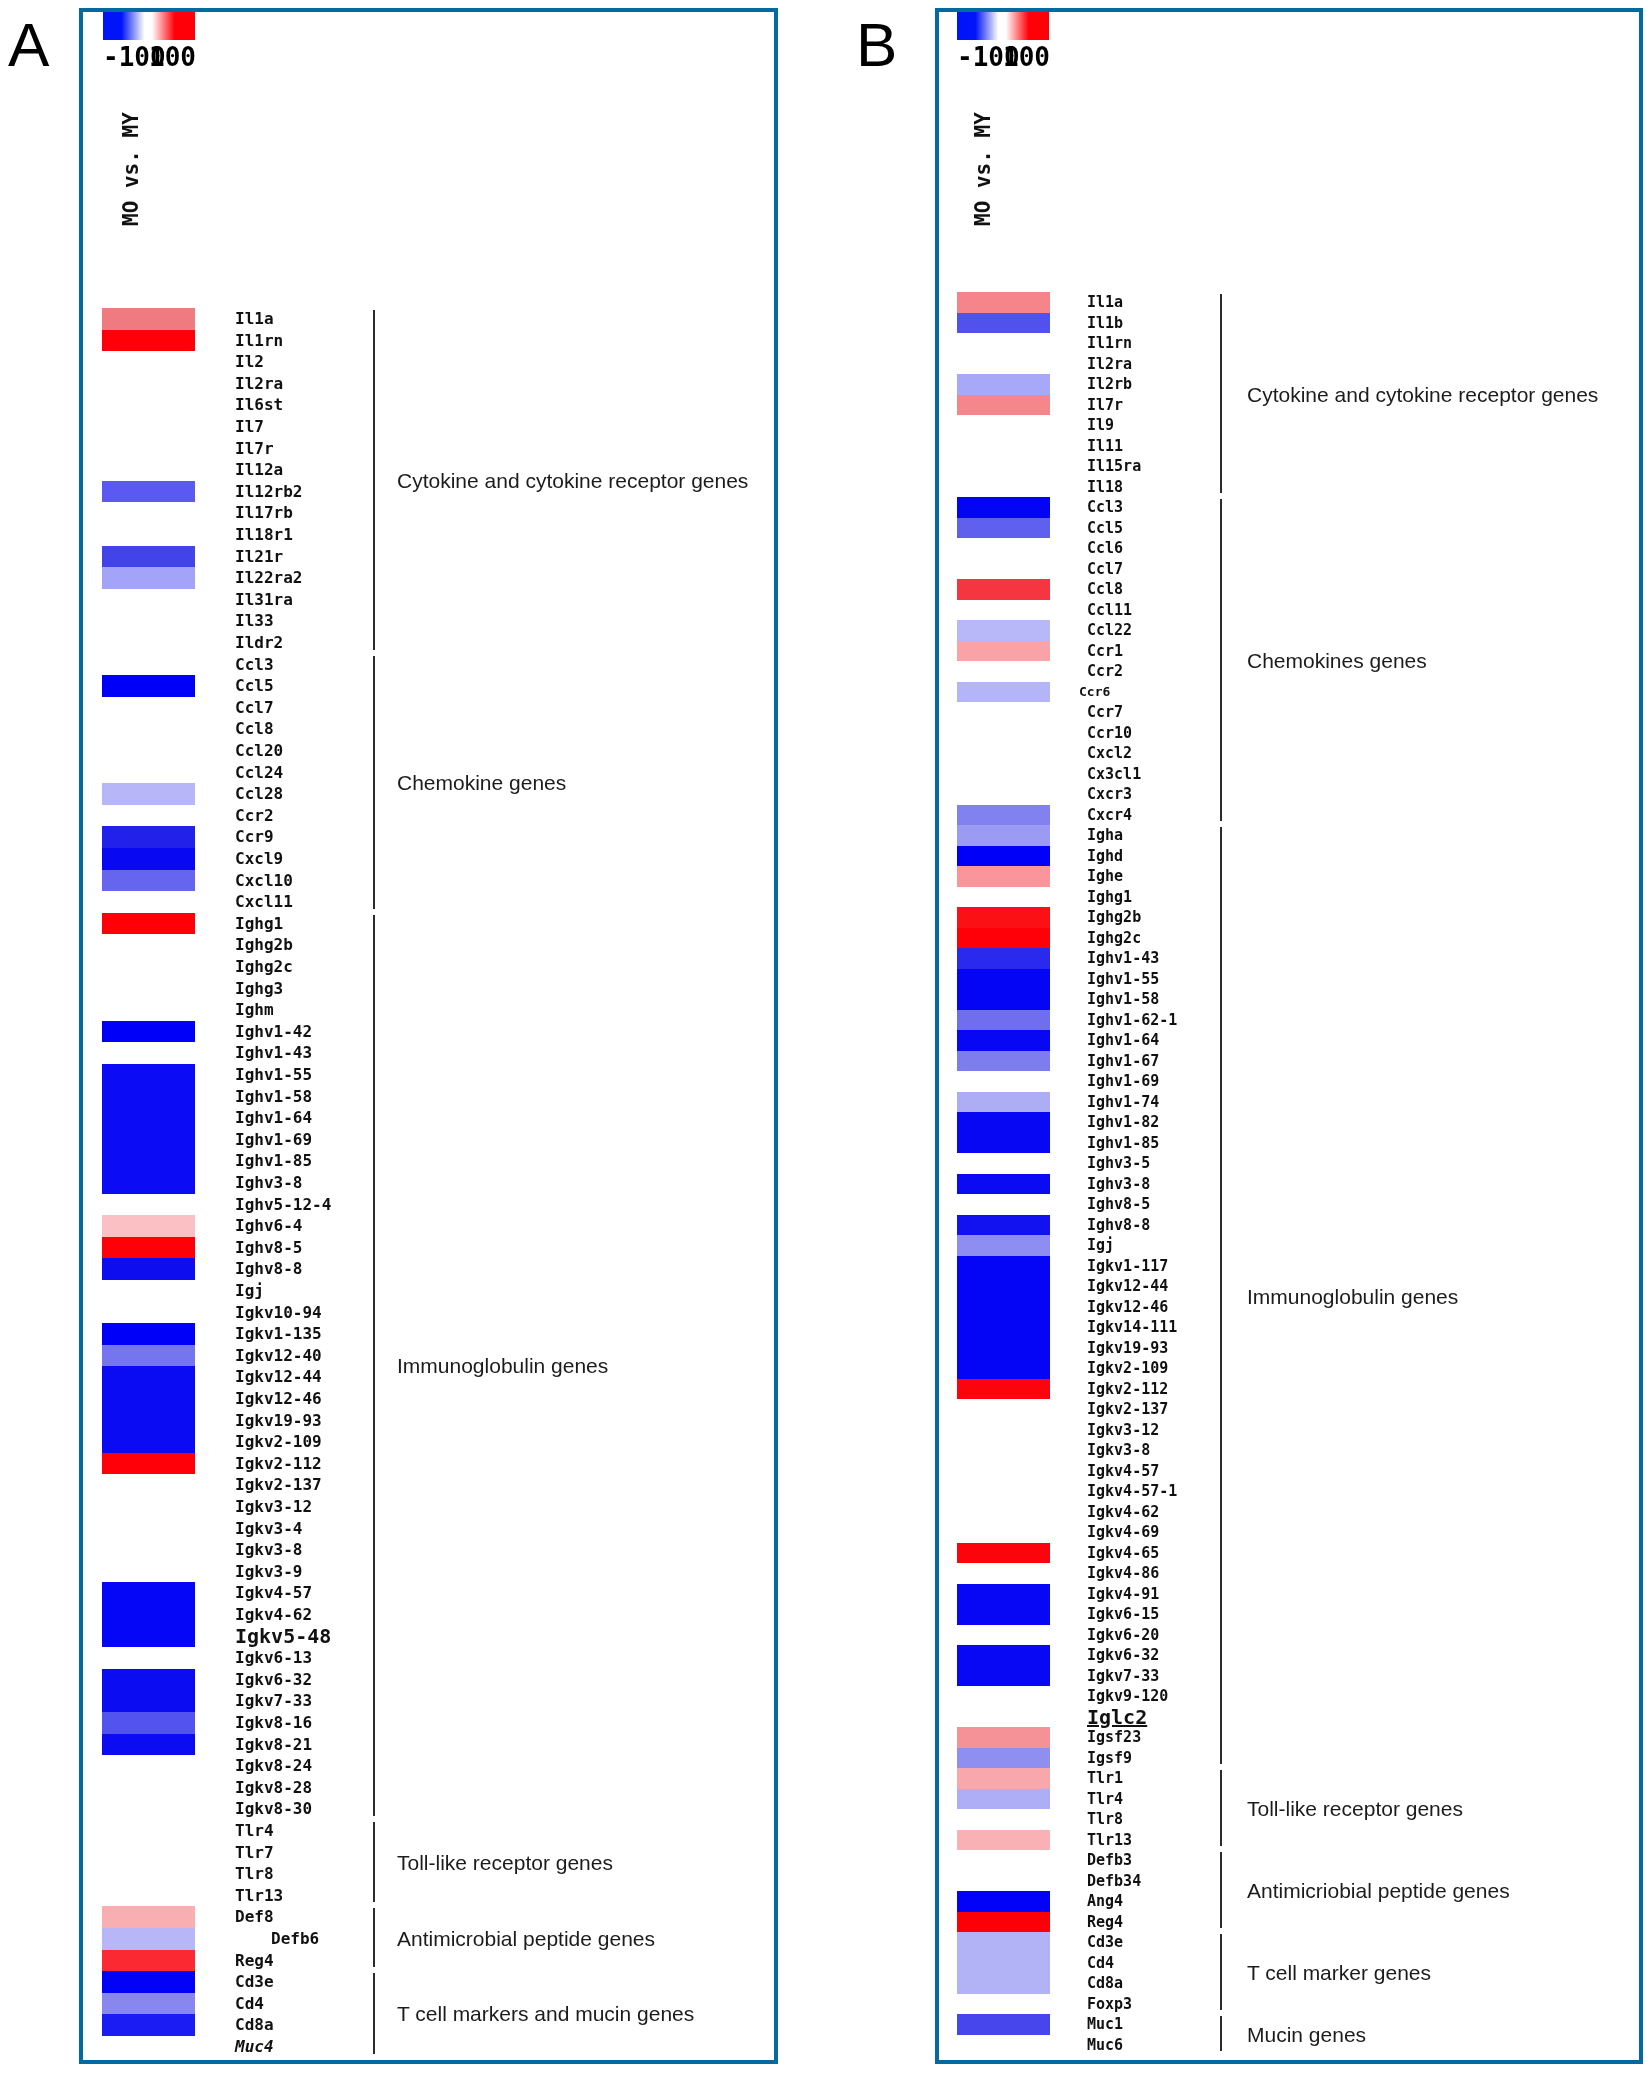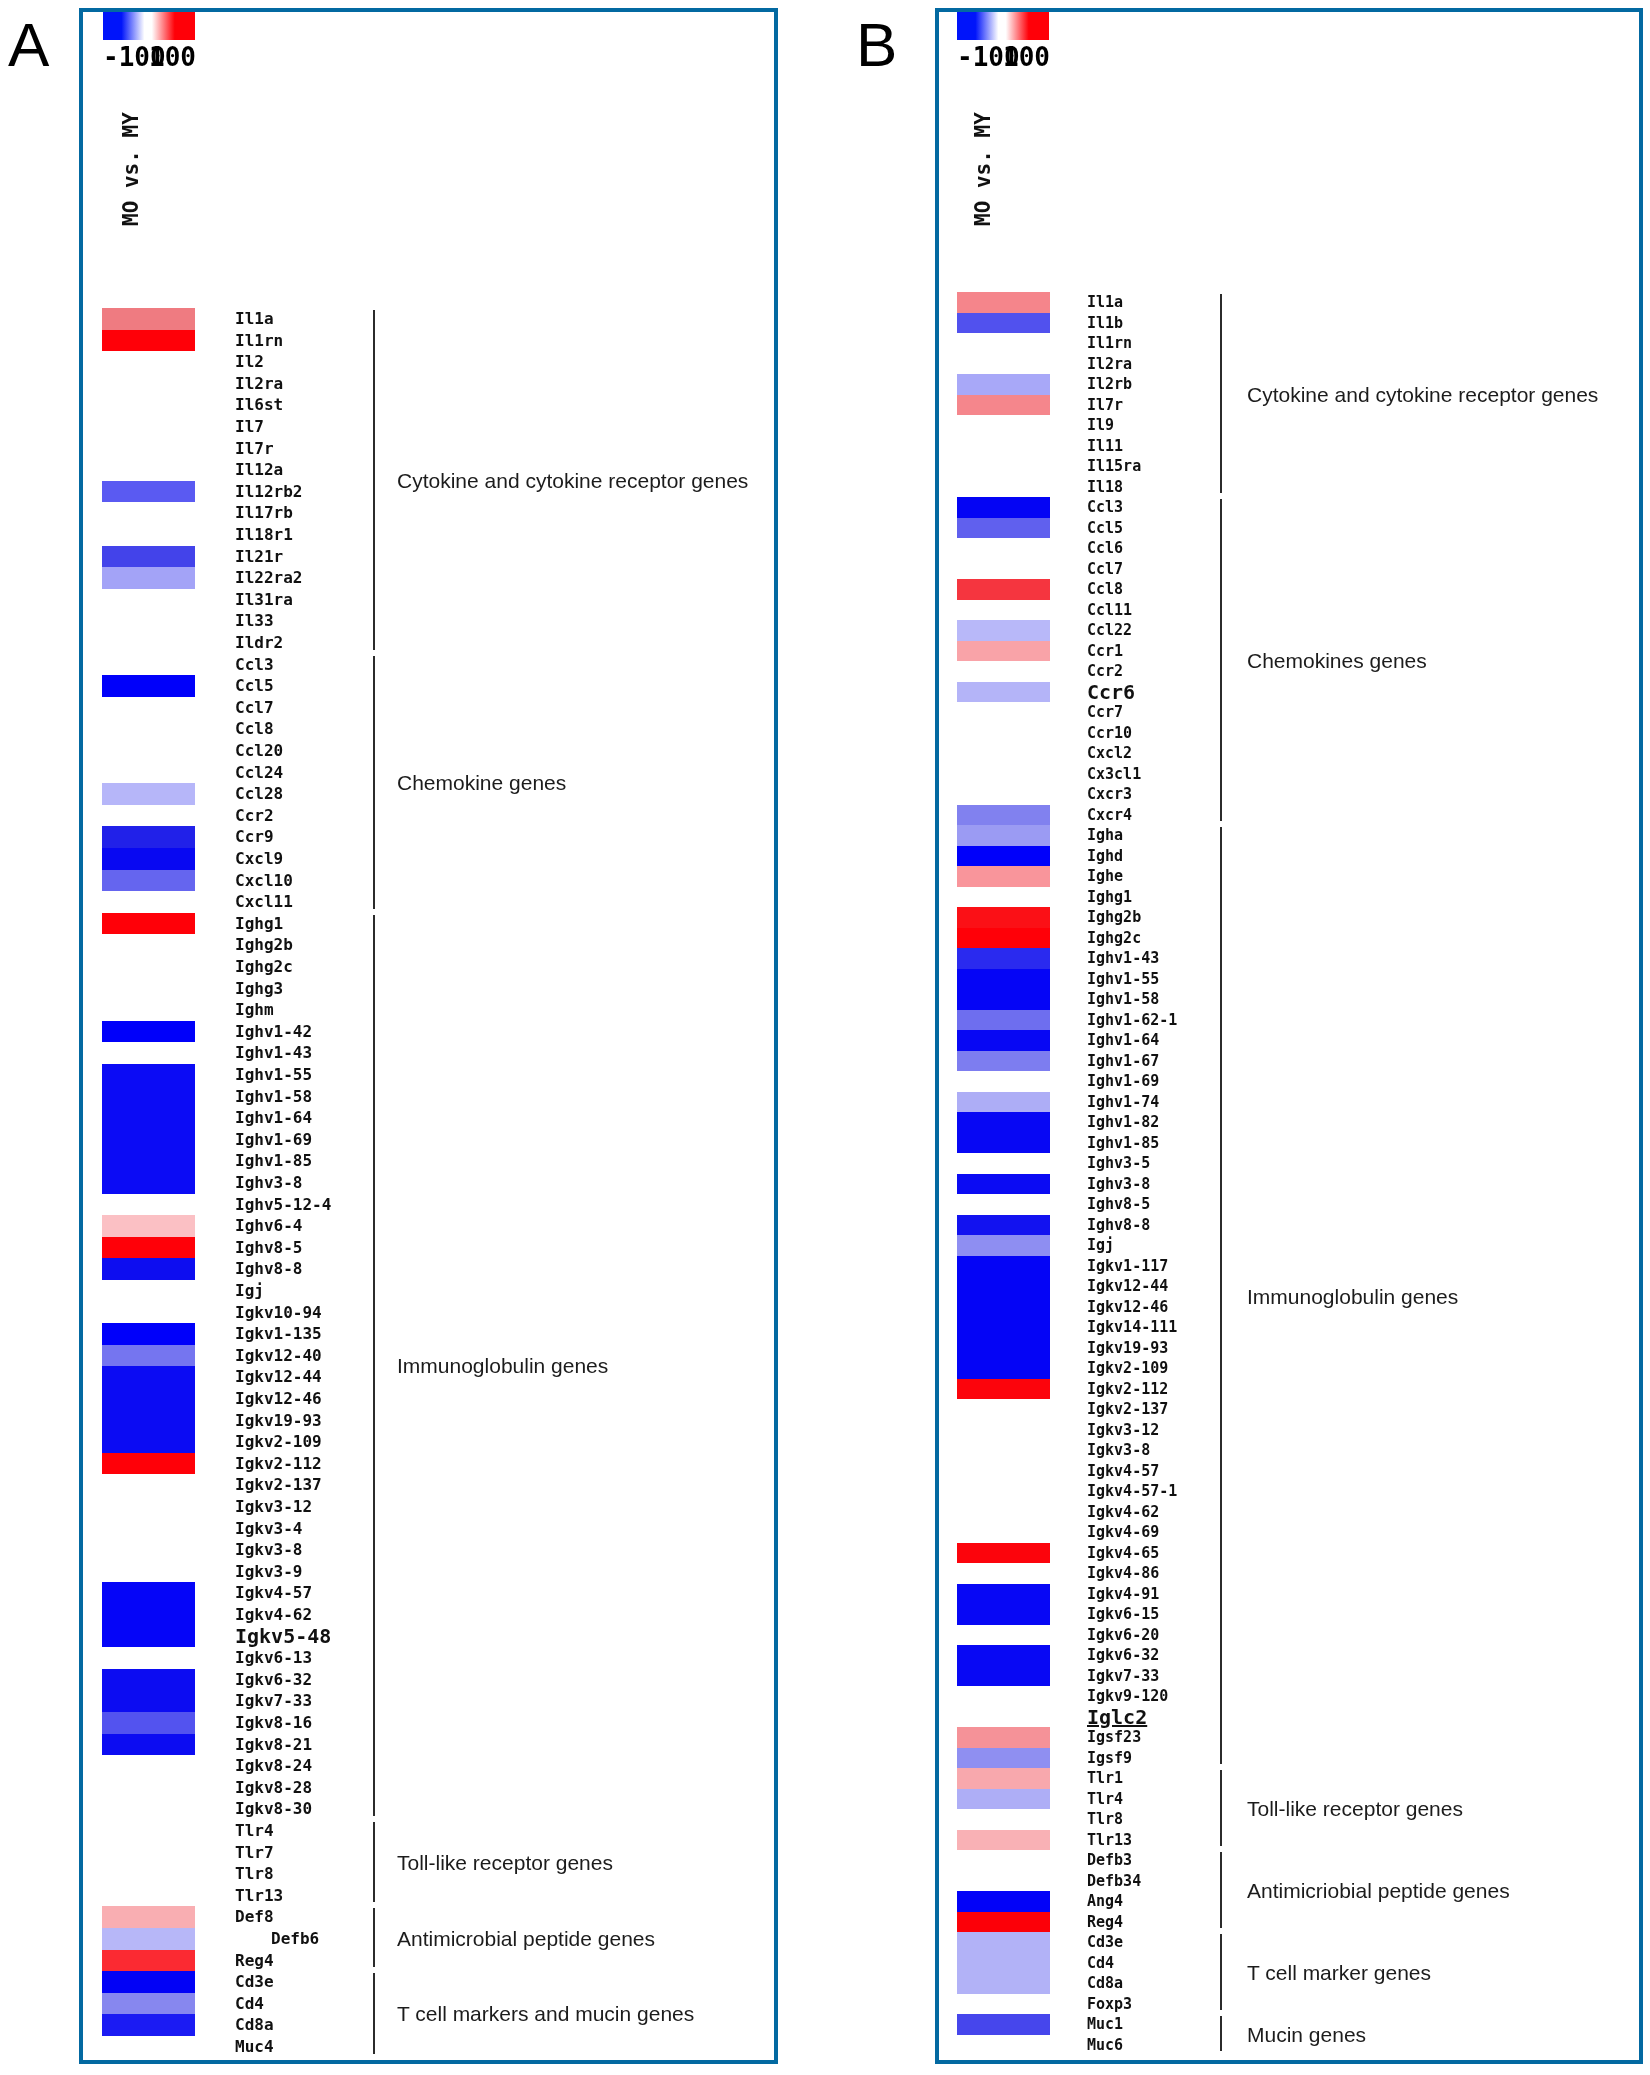--- a/index.html
+++ b/index.html
@@ -223,21 +223,21 @@
       <div class="gene-name" style="left: 152px; top: 1937.6px; height: 21.6px; line-height: 21.6px; font-size: 16px;">Reg4</div>
       <div class="bracket" style="left: 290px; top: 1896.4px; height: 58.8px;"></div>
       <div class="cat-label" style="left: 314px; top: 1913.8px;">Antimicrobial peptide genes</div>
       <div class="hm-cell" style="left: 19px; top: 1959.2px; width: 93px; height: 22.2px; background: rgb(2, 2, 246);"></div>
       <div class="gene-name" style="left: 152px; top: 1959.2px; height: 21.6px; line-height: 21.6px; font-size: 16px;">Cd3e</div>
       <div class="hm-cell" style="left: 19px; top: 1980.8px; width: 93px; height: 22.2px; background: rgb(135, 135, 239);"></div>
       <div class="gene-name" style="left: 152px; top: 1980.8px; height: 21.6px; line-height: 21.6px; font-size: 16px;">Cd4</div>
       <div class="hm-cell" style="left: 19px; top: 2002.4px; width: 93px; height: 22.2px; background: rgb(27, 27, 243);"></div>
       <div class="gene-name" style="left: 152px; top: 2002.4px; height: 21.6px; line-height: 21.6px; font-size: 16px;">Cd8a</div>
       <div class="hm-cell" style="left: 19px; top: 2024px; width: 93px; height: 22.2px; background: rgb(255, 255, 255);"></div>
-      <div class="gene-name" style="left: 152px; top: 2024px; height: 21.6px; line-height: 21.6px; font-size: 16px;">Muc4</div>
+      <div class="gene-name" style="left: 152px; top: 2024px; height: 21.6px; line-height: 21.6px; font-size: 16px; font-style: italic;">Muc4</div>
       <div class="bracket" style="left: 290px; top: 1961.2px; height: 80.4px;"></div>
       <div class="cat-label" style="left: 314px; top: 1989.4px;">T cell markers and mucin genes</div>
     </div>
 </div>
 
 <div class="panel" id="panel-b">
   <div class="colorbar" style="left:18px"></div>
   <div class="scale" style="left:18px">
     <span class="smin">-100</span>
     <span class="smax">100</span>
@@ -278,21 +278,21 @@
       <div class="gene-name" style="left: 148px; top: 567px; height: 20.5px; line-height: 20.5px; font-size: 15px;">Ccl8</div>
       <div class="hm-cell" style="left: 18px; top: 587.5px; width: 93px; height: 21.1px; background: rgb(255, 255, 255);"></div>
       <div class="gene-name" style="left: 148px; top: 587.5px; height: 20.5px; line-height: 20.5px; font-size: 15px;">Ccl11</div>
       <div class="hm-cell" style="left: 18px; top: 608px; width: 93px; height: 21.1px; background: rgb(184, 184, 249);"></div>
       <div class="gene-name" style="left: 148px; top: 608px; height: 20.5px; line-height: 20.5px; font-size: 15px;">Ccl22</div>
       <div class="hm-cell" style="left: 18px; top: 628.5px; width: 93px; height: 21.1px; background: rgb(249, 163, 168);"></div>
       <div class="gene-name" style="left: 148px; top: 628.5px; height: 20.5px; line-height: 20.5px; font-size: 15px;">Ccr1</div>
       <div class="hm-cell" style="left: 18px; top: 649px; width: 93px; height: 21.1px; background: rgb(255, 255, 255);"></div>
       <div class="gene-name" style="left: 148px; top: 649px; height: 20.5px; line-height: 20.5px; font-size: 15px;">Ccr2</div>
       <div class="hm-cell" style="left: 18px; top: 669.5px; width: 93px; height: 21.1px; background: rgb(180, 180, 248);"></div>
-      <div class="gene-name" style="left: 148px; top: 669.5px; height: 20.5px; line-height: 20.5px; font-size: 20px;">Ccr6</div>
+      <div class="gene-name" style="left: 140px; top: 669.5px; height: 20.5px; line-height: 20.5px; font-size: 13px;">Ccr6</div>
       <div class="hm-cell" style="left: 18px; top: 690px; width: 93px; height: 21.1px; background: rgb(255, 255, 255);"></div>
       <div class="gene-name" style="left: 148px; top: 690px; height: 20.5px; line-height: 20.5px; font-size: 15px;">Ccr7</div>
       <div class="hm-cell" style="left: 18px; top: 710.5px; width: 93px; height: 21.1px; background: rgb(255, 255, 255);"></div>
       <div class="gene-name" style="left: 148px; top: 710.5px; height: 20.5px; line-height: 20.5px; font-size: 15px;">Ccr10</div>
       <div class="hm-cell" style="left: 18px; top: 731px; width: 93px; height: 21.1px; background: rgb(255, 255, 255);"></div>
       <div class="gene-name" style="left: 148px; top: 731px; height: 20.5px; line-height: 20.5px; font-size: 15px;">Cxcl2</div>
       <div class="hm-cell" style="left: 18px; top: 751.5px; width: 93px; height: 21.1px; background: rgb(255, 255, 255);"></div>
       <div class="gene-name" style="left: 148px; top: 751.5px; height: 20.5px; line-height: 20.5px; font-size: 15px;">Cx3cl1</div>
       <div class="hm-cell" style="left: 18px; top: 772px; width: 93px; height: 21.1px; background: rgb(255, 255, 255);"></div>
       <div class="gene-name" style="left: 148px; top: 772px; height: 20.5px; line-height: 20.5px; font-size: 15px;">Cxcr3</div>

